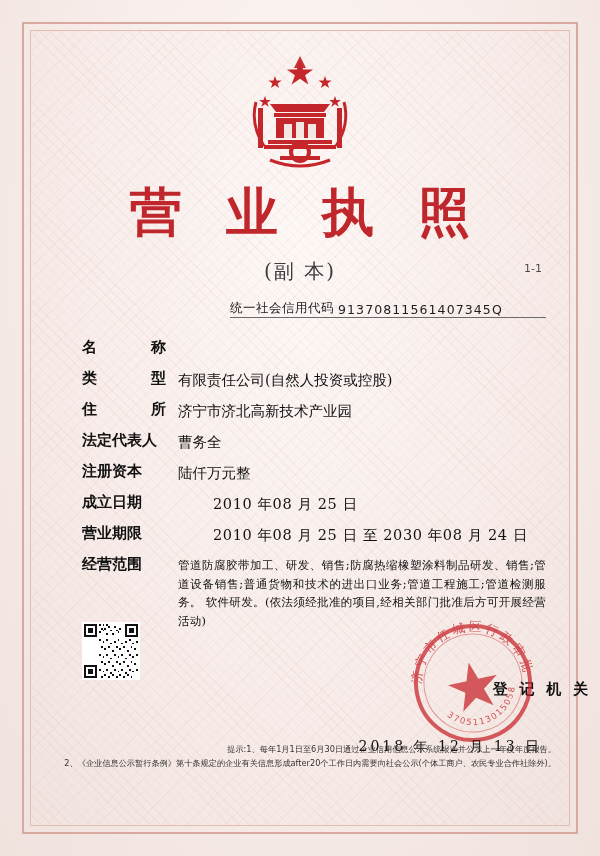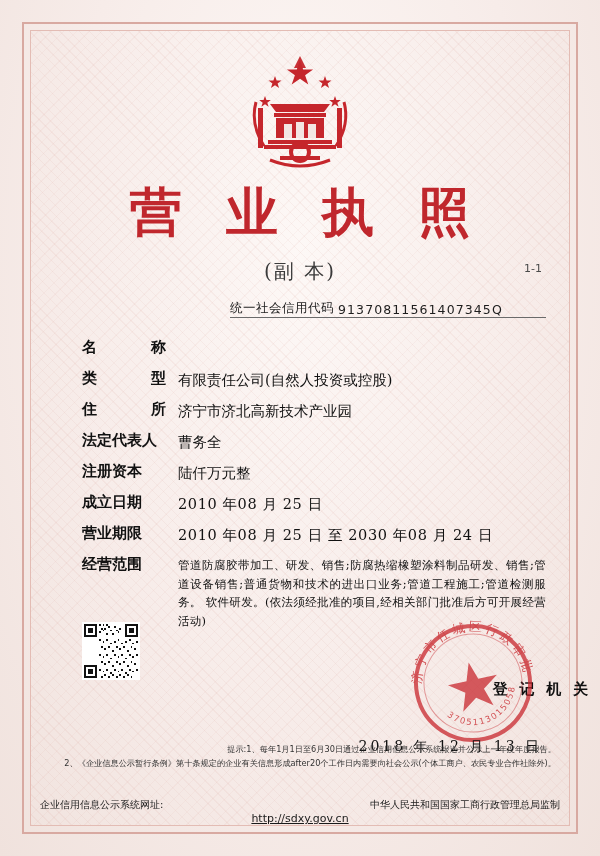--- a/index.html
+++ b/index.html
@@ -117,21 +117,21 @@
     color:#111;
     line-height:1.45;
     padding-top:1px;
   }
   .scope .value {
     font-size:11.5px;
     line-height:1.62;
     letter-spacing:0.2px;
     text-align:justify;
   }
-  .date .value { letter-spacing:0.6px; }
+  .date .value { letter-spacing:0.6px;margin-left:35px; }
 
   
   .qr {
     position:absolute; left:82px; top:622px;
     width:58px; height:58px;
     background:#fff;
     padding:2px;
     box-sizing:border-box;
   }
   .qr svg { display:block; }
@@ -420,18 +420,13 @@
     </svg>
   </div>
 
   <div class="issue-date"><span class="v">2018 </span><span>年   </span><span class="v">12 </span><span>月   </span><span class="v">13 </span><span>日</span></div>
 
   <div class="notes">
     <div>提示:1、每年1月1日至6月30日通过企业信用信息公示系统报送并公示上一年度年度报告。</div>
     <div>2、《企业信息公示暂行条例》第十条规定的企业有关信息形成after20个工作日内需要向社会公示(个体工商户、农民专业合作社除外)。</div>
   </div>
 
-  <div class="footer">
-    <span class="left">企业信用信息公示系统网址:</span>
-    <span class="url">http://sdxy.gov.cn</span>
-    <span class="right">中华人民共和国国家工商行政管理总局监制</span>
-  </div>
 </div>
 
 </body></html>

